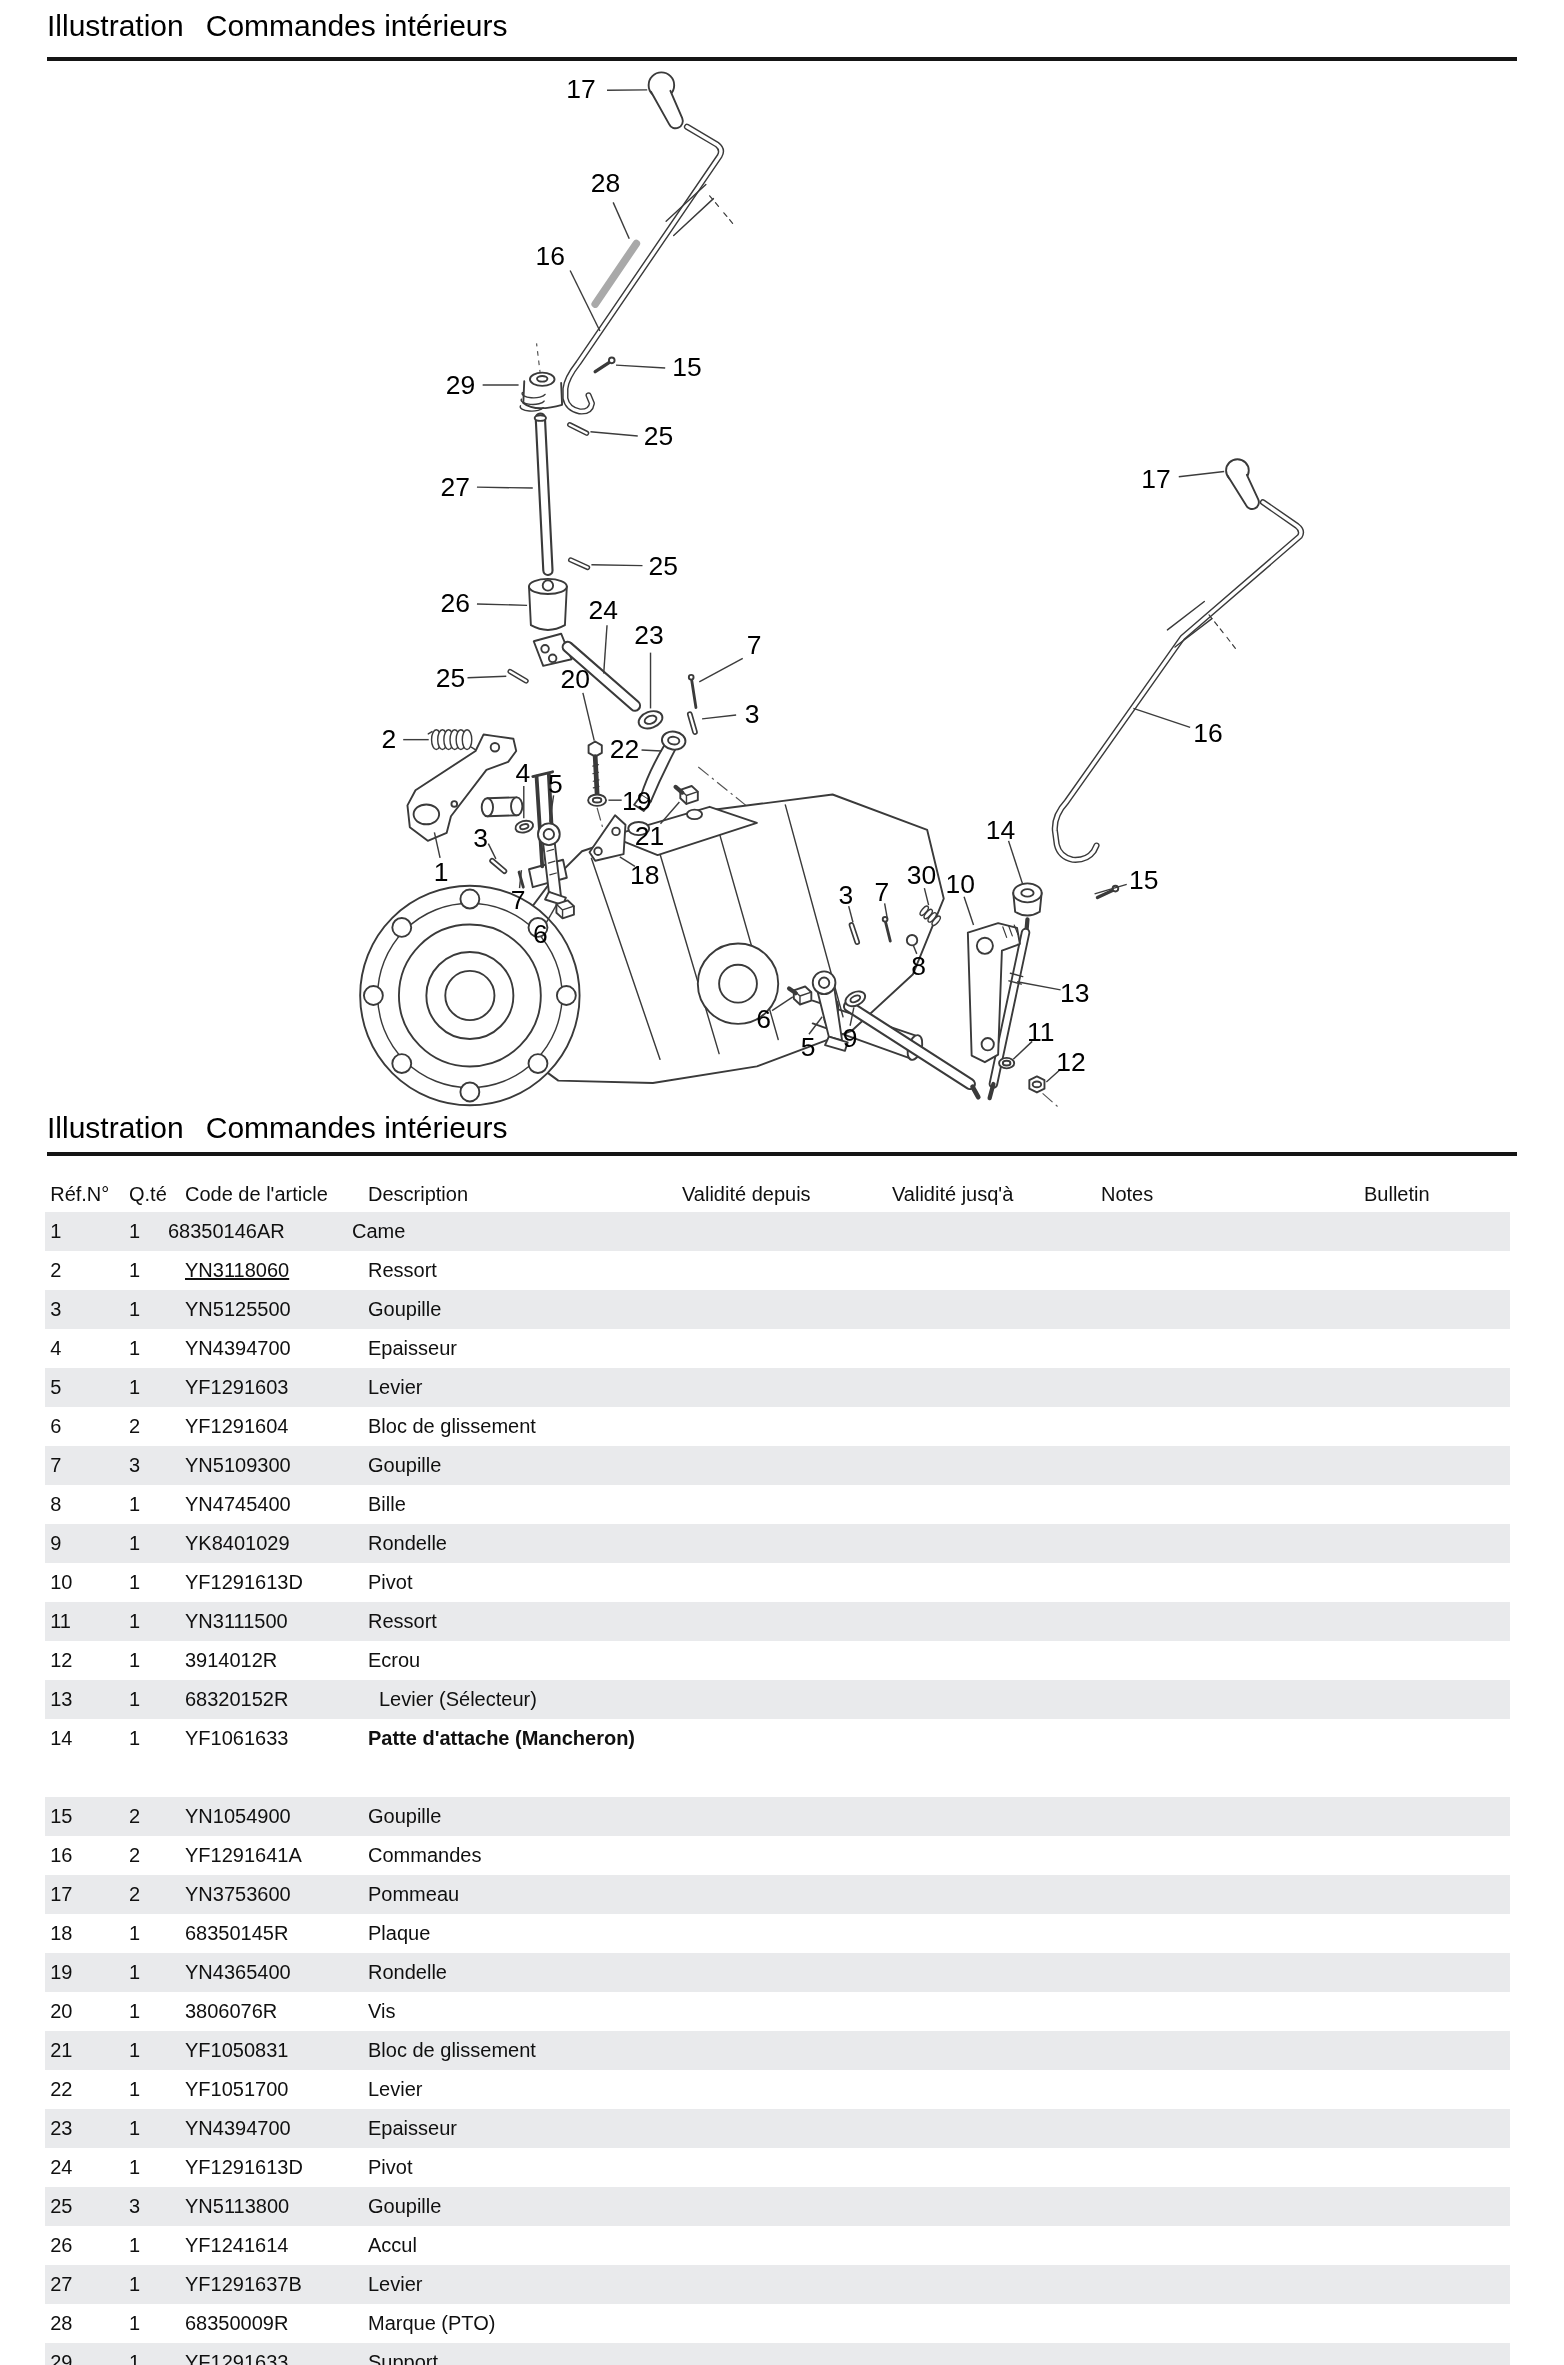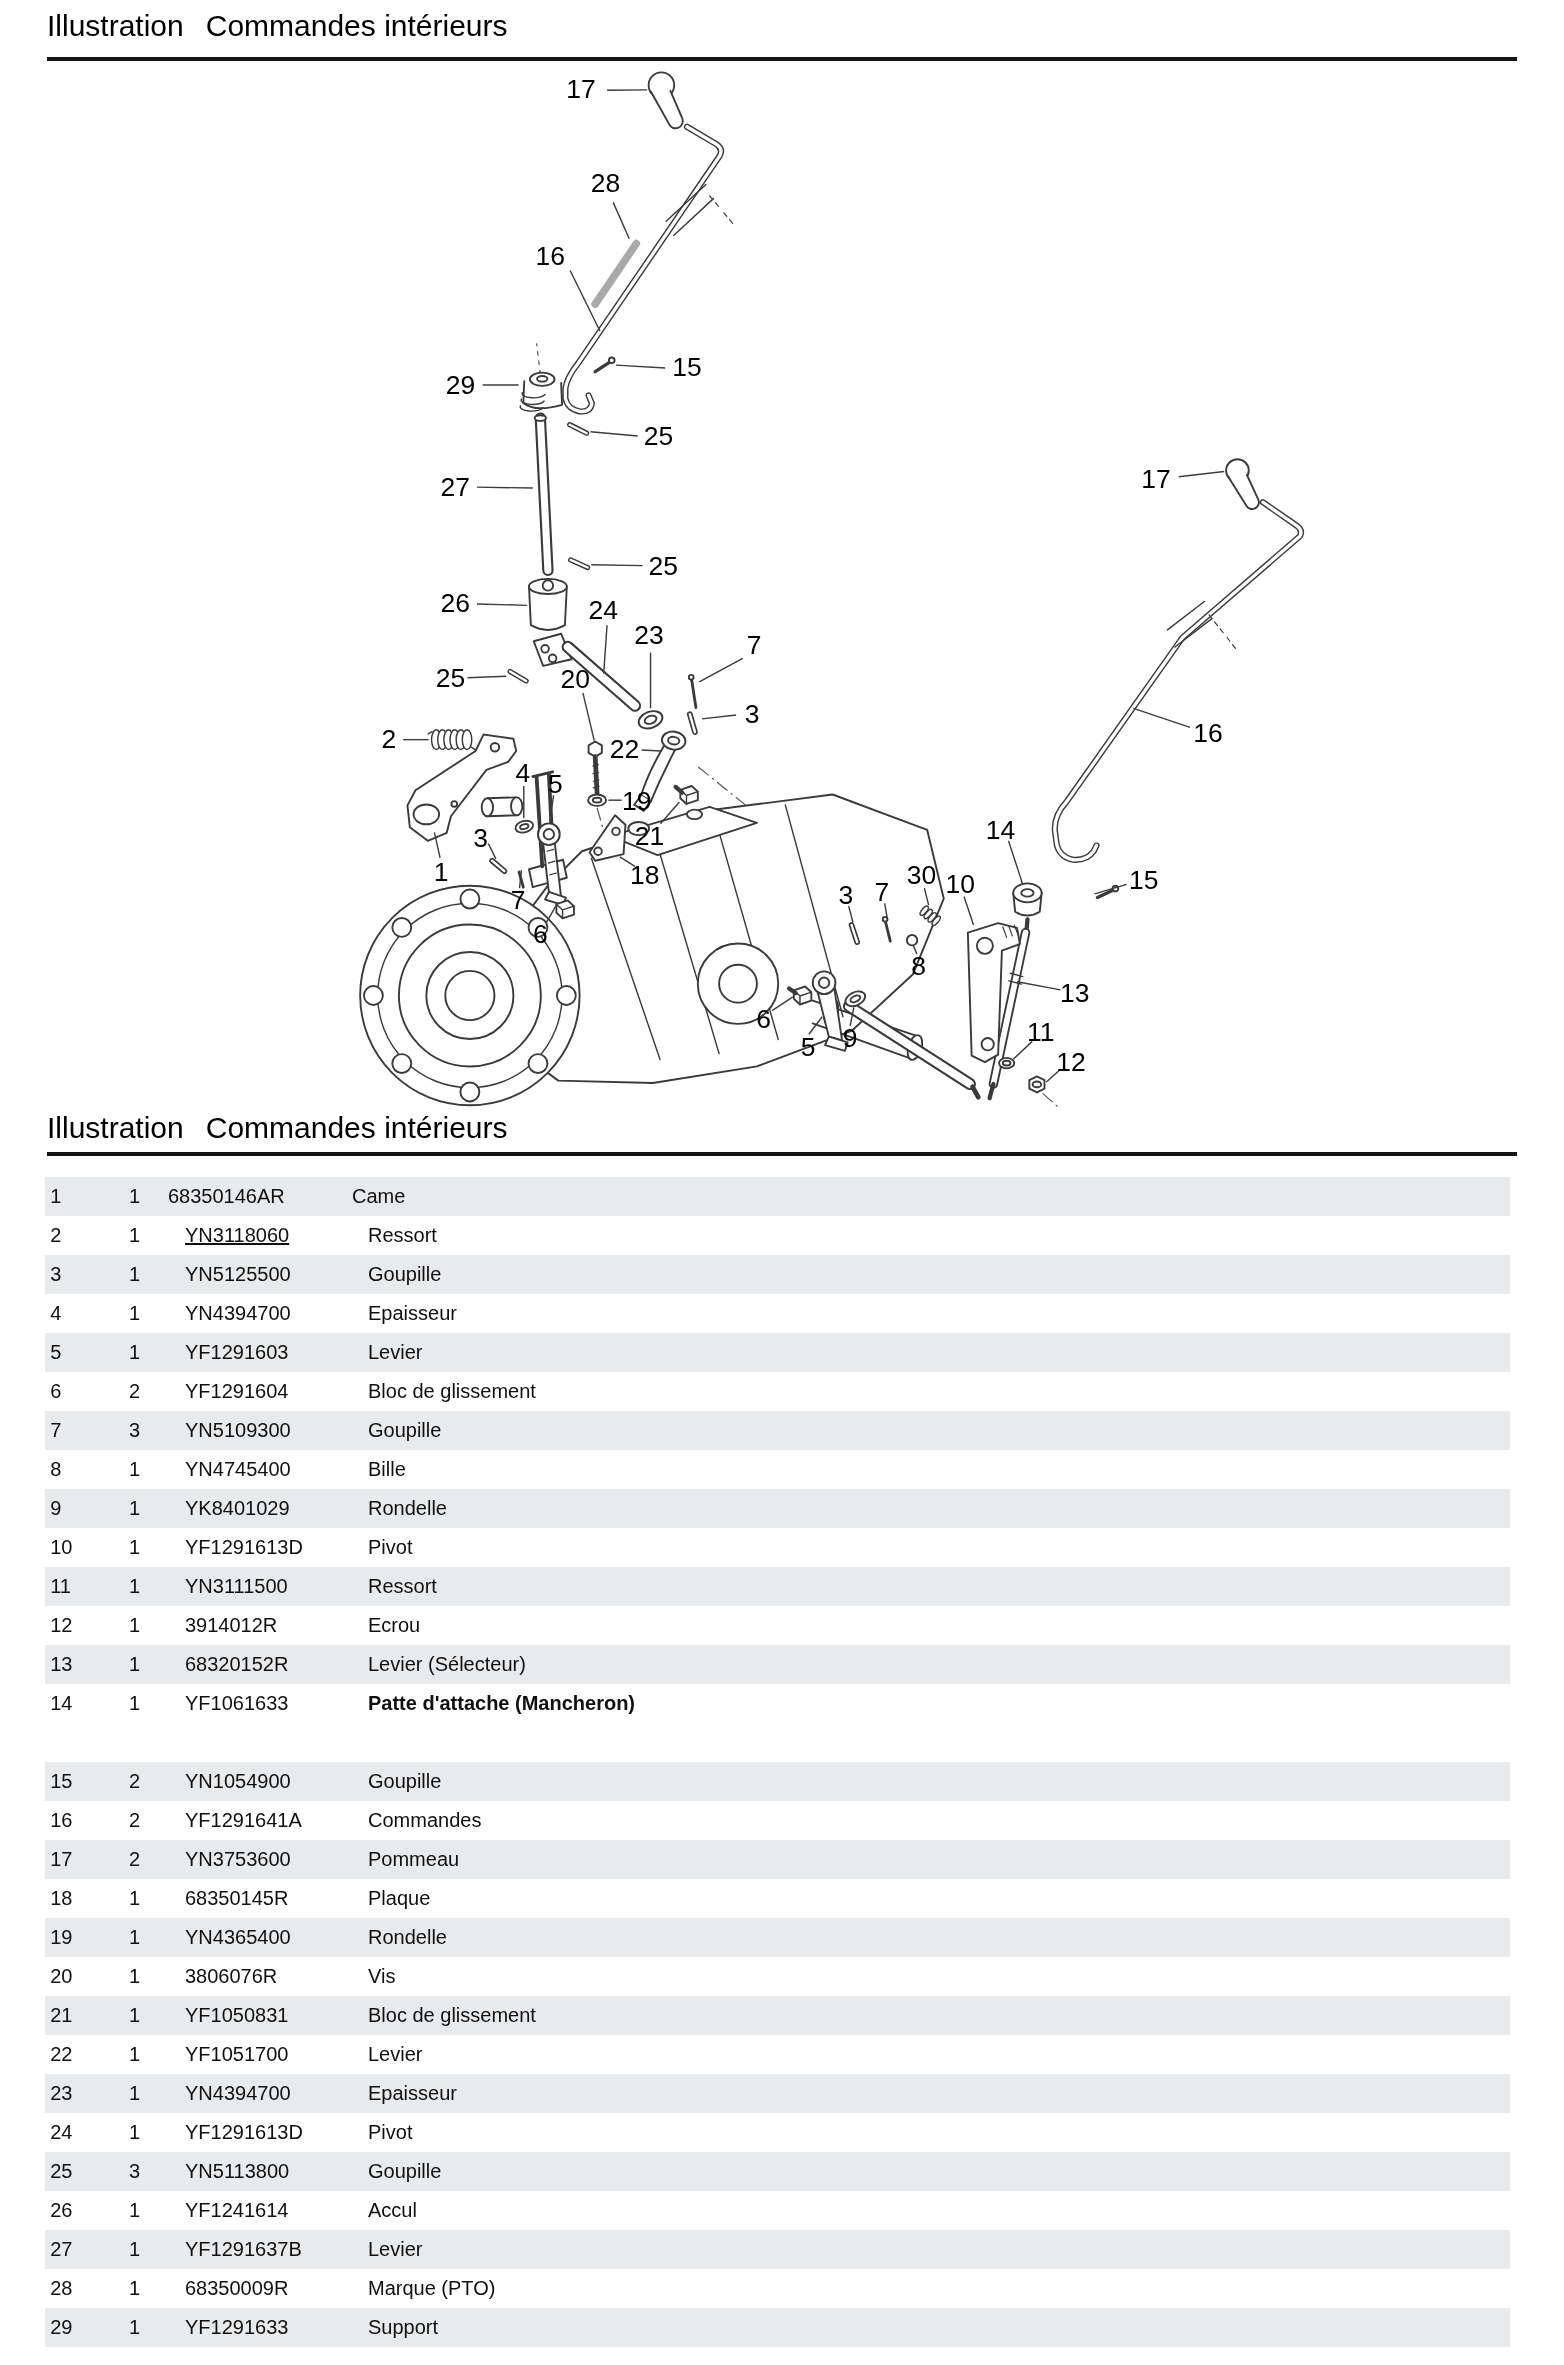--- a/index.html
+++ b/index.html
@@ -332,20 +332,30 @@
         <text x="1797" y="2194" dy="0.36em">9</text>
         <line x1="2242" y1="2261" x2="2212" y2="2288"></line>
         <text x="2264" y="2244" dy="0.36em">12</text>
       </g>
   </svg>
 
   <div class="title" id="title2"><span>Illustration</span><span class="gap"></span><span>Commandes intérieurs</span></div>
   <div class="rule" id="rule2"></div>
 
   <div class="table">
+    <div class="thead" id="thead">
+        <span class="cell" style="left: 5.2px;">Réf.N°</span>
+        <span class="cell" style="left: 84px;">Q.té</span>
+        <span class="cell" style="left: 140px;">Code de l'article</span>
+        <span class="cell" style="left: 323px;">Description</span>
+        <span class="cell" style="left: 637px;">Validité depuis</span>
+        <span class="cell" style="left: 847px;">Validité jusq'à</span>
+        <span class="cell" style="left: 1056px;">Notes</span>
+        <span class="cell" style="left: 1319px;">Bulletin</span>
+      </div>
     <div id="tbody">
         <div class="row striped" style="height: 39px;">
           <span class="cell" style="left: 5.2px;">1</span>
           <span class="cell" style="left: 84px;">1</span>
           <span class="cell" style="left: 123px;">68350146AR</span>
           <span class="cell" style="left: 307px;">Came</span>
         </div>
         <div class="row" style="height: 39px;">
           <span class="cell" style="left: 5.2px;">2</span>
           <span class="cell" style="left: 84px;">1</span>
@@ -409,21 +419,21 @@
         <div class="row" style="height: 39px;">
           <span class="cell" style="left: 5.2px;">12</span>
           <span class="cell" style="left: 84px;">1</span>
           <span class="cell" style="left: 140px;">3914012R</span>
           <span class="cell" style="left: 323px;">Ecrou</span>
         </div>
         <div class="row striped" style="height: 39px;">
           <span class="cell" style="left: 5.2px;">13</span>
           <span class="cell" style="left: 84px;">1</span>
           <span class="cell" style="left: 140px;">68320152R</span>
-          <span class="cell" style="left: 323px;">Levier (Sélecteur)</span>
+          <span class="cell" style="left: 334px;">Levier (Sélecteur)</span>
         </div>
         <div class="row" style="height: 78px;">
           <span class="cell" style="left: 5.2px;">14</span>
           <span class="cell" style="left: 84px;">1</span>
           <span class="cell" style="left: 140px;">YF1061633</span>
           <span class="cell" style="left: 323px; font-weight: bold;">Patte d'attache (Mancheron)</span>
         </div>
         <div class="row striped" style="height: 39px;">
           <span class="cell" style="left: 5.2px;">15</span>
           <span class="cell" style="left: 84px;">2</span>

